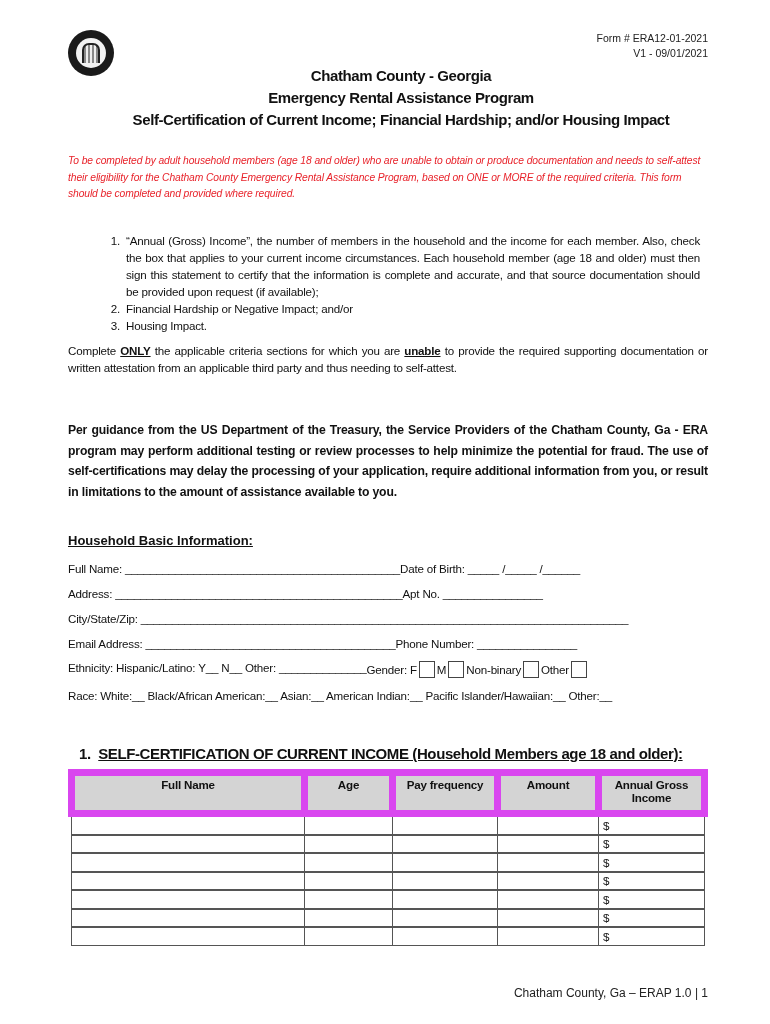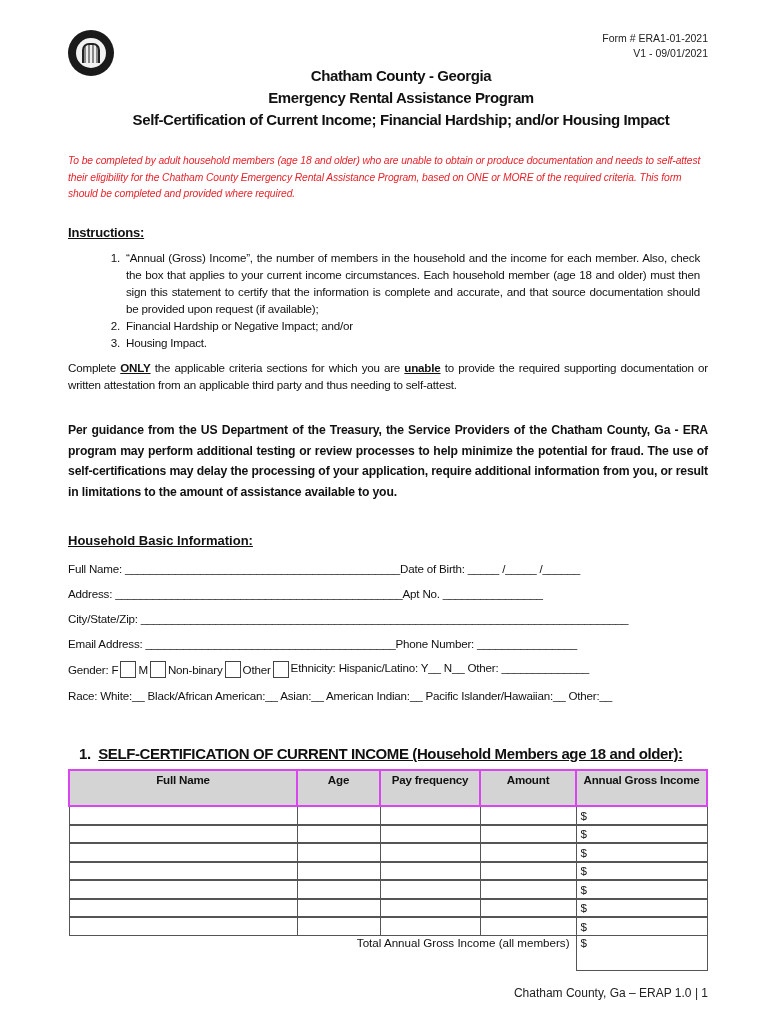--- a/index.html
+++ b/index.html
@@ -23,47 +23,46 @@
   .instr p { margin:0; }
   .just { text-align:justify; }
   .bold-ul { font-weight:bold; text-decoration:underline; }
   .treasury { left:68px; width:640px; top:420px; font-weight:bold; font-size:12.2px; line-height:20.5px; text-align:justify; letter-spacing:-0.15px; }
   .hh-title { left:68px; top:533px; }
   .row { left:68px; width:618px; font-size:11.6px; letter-spacing:-0.2px; display:flex; white-space:nowrap; }
   .cbx { display:inline-block; width:14px; height:15px; border:1px solid #444; vertical-align:-4px; margin:0 2px; }
   .sec1 { left:79px; top:745px; font-size:15px; font-weight:bold; letter-spacing:-0.4px; }
   .sec1 .ul { text-decoration:underline; }
   table.inc { position:absolute; left:68px; top:769px; width:640px; border-collapse:collapse; font-size:11.6px; }
-  table.inc th { background:#d4d4d4; font-weight:bold; vertical-align:top; height:32px; padding:2px 4px 0; letter-spacing:-0.2px; border:2px solid #d946ef; }
+  table.inc th { background:#d4d4d4; font-weight:bold; vertical-align:top; height:32px; padding:2px 4px 0; letter-spacing:-0.2px; border:7px solid #d946ef; }
   table.inc td { height:16.5px; padding:0 4px; border:1px solid #555; border-top:2px solid #555; }
   table.inc tr.total td { border:none; }
   table.inc tr.total td.lbl { text-align:right; padding-right:6px; vertical-align:top; }
   table.inc tr.total td.val { border:1px solid #555; height:34px; vertical-align:top; }
   .footer { right:62px; top:986px; font-size:12px; color:#222; }
 </style>
 </head>
 <body>
 
 <div class="abs seal">
   <div class="inner">
       <div class="arch"></div>
     </div>
 </div>
 <div class="abs formno">
-  <div>Form # ERA1-01-2021</div>
+  <div>Form # ERA12-01-2021</div>
   <div>V1 - 09/01/2021</div>
 </div>
 <div class="abs title" style="top:67px">Chatham County - Georgia</div>
 <div class="abs title" style="top:89px">Emergency Rental Assistance Program</div>
 <div class="abs title" style="top:111px">Self-Certification of Current Income; Financial Hardship; and/or Housing Impact</div>
 
 <div class="abs red">To be completed by adult household members (age 18 and older) who are unable to obtain or produce documentation and needs to self-attest their eligibility for the Chatham County Emergency Rental Assistance Program, based on ONE or MORE of the required criteria. This form should be completed and provided where required.</div>
 
 <div class="abs instr body12">
-  <div class="h-ul" style="margin-bottom:2px">Instructions:</div>
   <ol>
     <li>“Annual (Gross) Income”, the number of members in the household and the income for each member. Also, check the box that applies to your current income circumstances. Each household member (age 18 and older) must then sign this statement to certify that the information is complete and accurate, and that source documentation should be provided upon request (if available);</li>
     <li>Financial Hardship or Negative Impact; and/or</li>
     <li>Housing Impact.</li>
   </ol>
   <p class="just"><span>Complete </span><span class="bold-ul">ONLY</span><span> the applicable criteria sections for which you are </span><span class="bold-ul">unable</span><span> to provide the required supporting documentation or written attestation from an applicable third party and thus needing to self-attest.</span></p>
 </div>
 
 <div class="abs treasury">Per guidance from the US Department of the Treasury, the Service Providers of the Chatham County, Ga - ERA program may perform additional testing or review processes to help minimize the potential for fraud. The use of self-certifications may delay the processing of your application, require additional information from you, or result in limitations to the amount of assistance available to you.</div>
 
@@ -78,24 +77,24 @@
   <span>Apt No. ________________</span>
 </div>
 <div class="abs row" style="top:612px">
   <span>City/State/Zip: ______________________________________________________________________________</span>
 </div>
 <div class="abs row" style="top:637px">
   <span>Email Address: ________________________________________</span>
   <span>Phone Number: ________________</span>
 </div>
 <div class="abs row" style="top:661px">
+  <span>Ethnicity: Hispanic/Latino: Y__ N__ Other: ______________</span>
   <span>
     <span>Gender: F</span><span class="cbx"></span><span>M</span><span class="cbx"></span><span>Non-binary</span><span class="cbx"></span><span>Other</span><span class="cbx"></span>
   </span>
-  <span>Ethnicity: Hispanic/Latino: Y__ N__ Other: ______________</span>
 </div>
 <div class="abs row" style="top:689px">
   <span>Race: White:__ Black/African American:__ Asian:__ American Indian:__ Pacific Islander/Hawaiian:__ Other:__</span>
 </div>
 
 <div class="abs sec1">
   <span>1.</span>&nbsp;&nbsp;<span class="ul">SELF-CERTIFICATION OF CURRENT INCOME (Household Members age 18 and older):</span>
 </div>
 
 <table class="inc">
@@ -151,20 +150,16 @@
         <td></td>
         <td>$</td>
       </tr>
     <tr>
         <td></td>
         <td></td>
         <td></td>
         <td></td>
         <td>$</td>
       </tr>
-    <tr class="total">
-      <td colspan="4" class="lbl">Total Annual Gross Income (all members)</td>
-      <td class="val">$</td>
-    </tr>
   </tbody>
 </table>
 
 <div class="abs footer">Chatham County, Ga – ERAP 1.0 | 1</div>
 
 </body></html>

